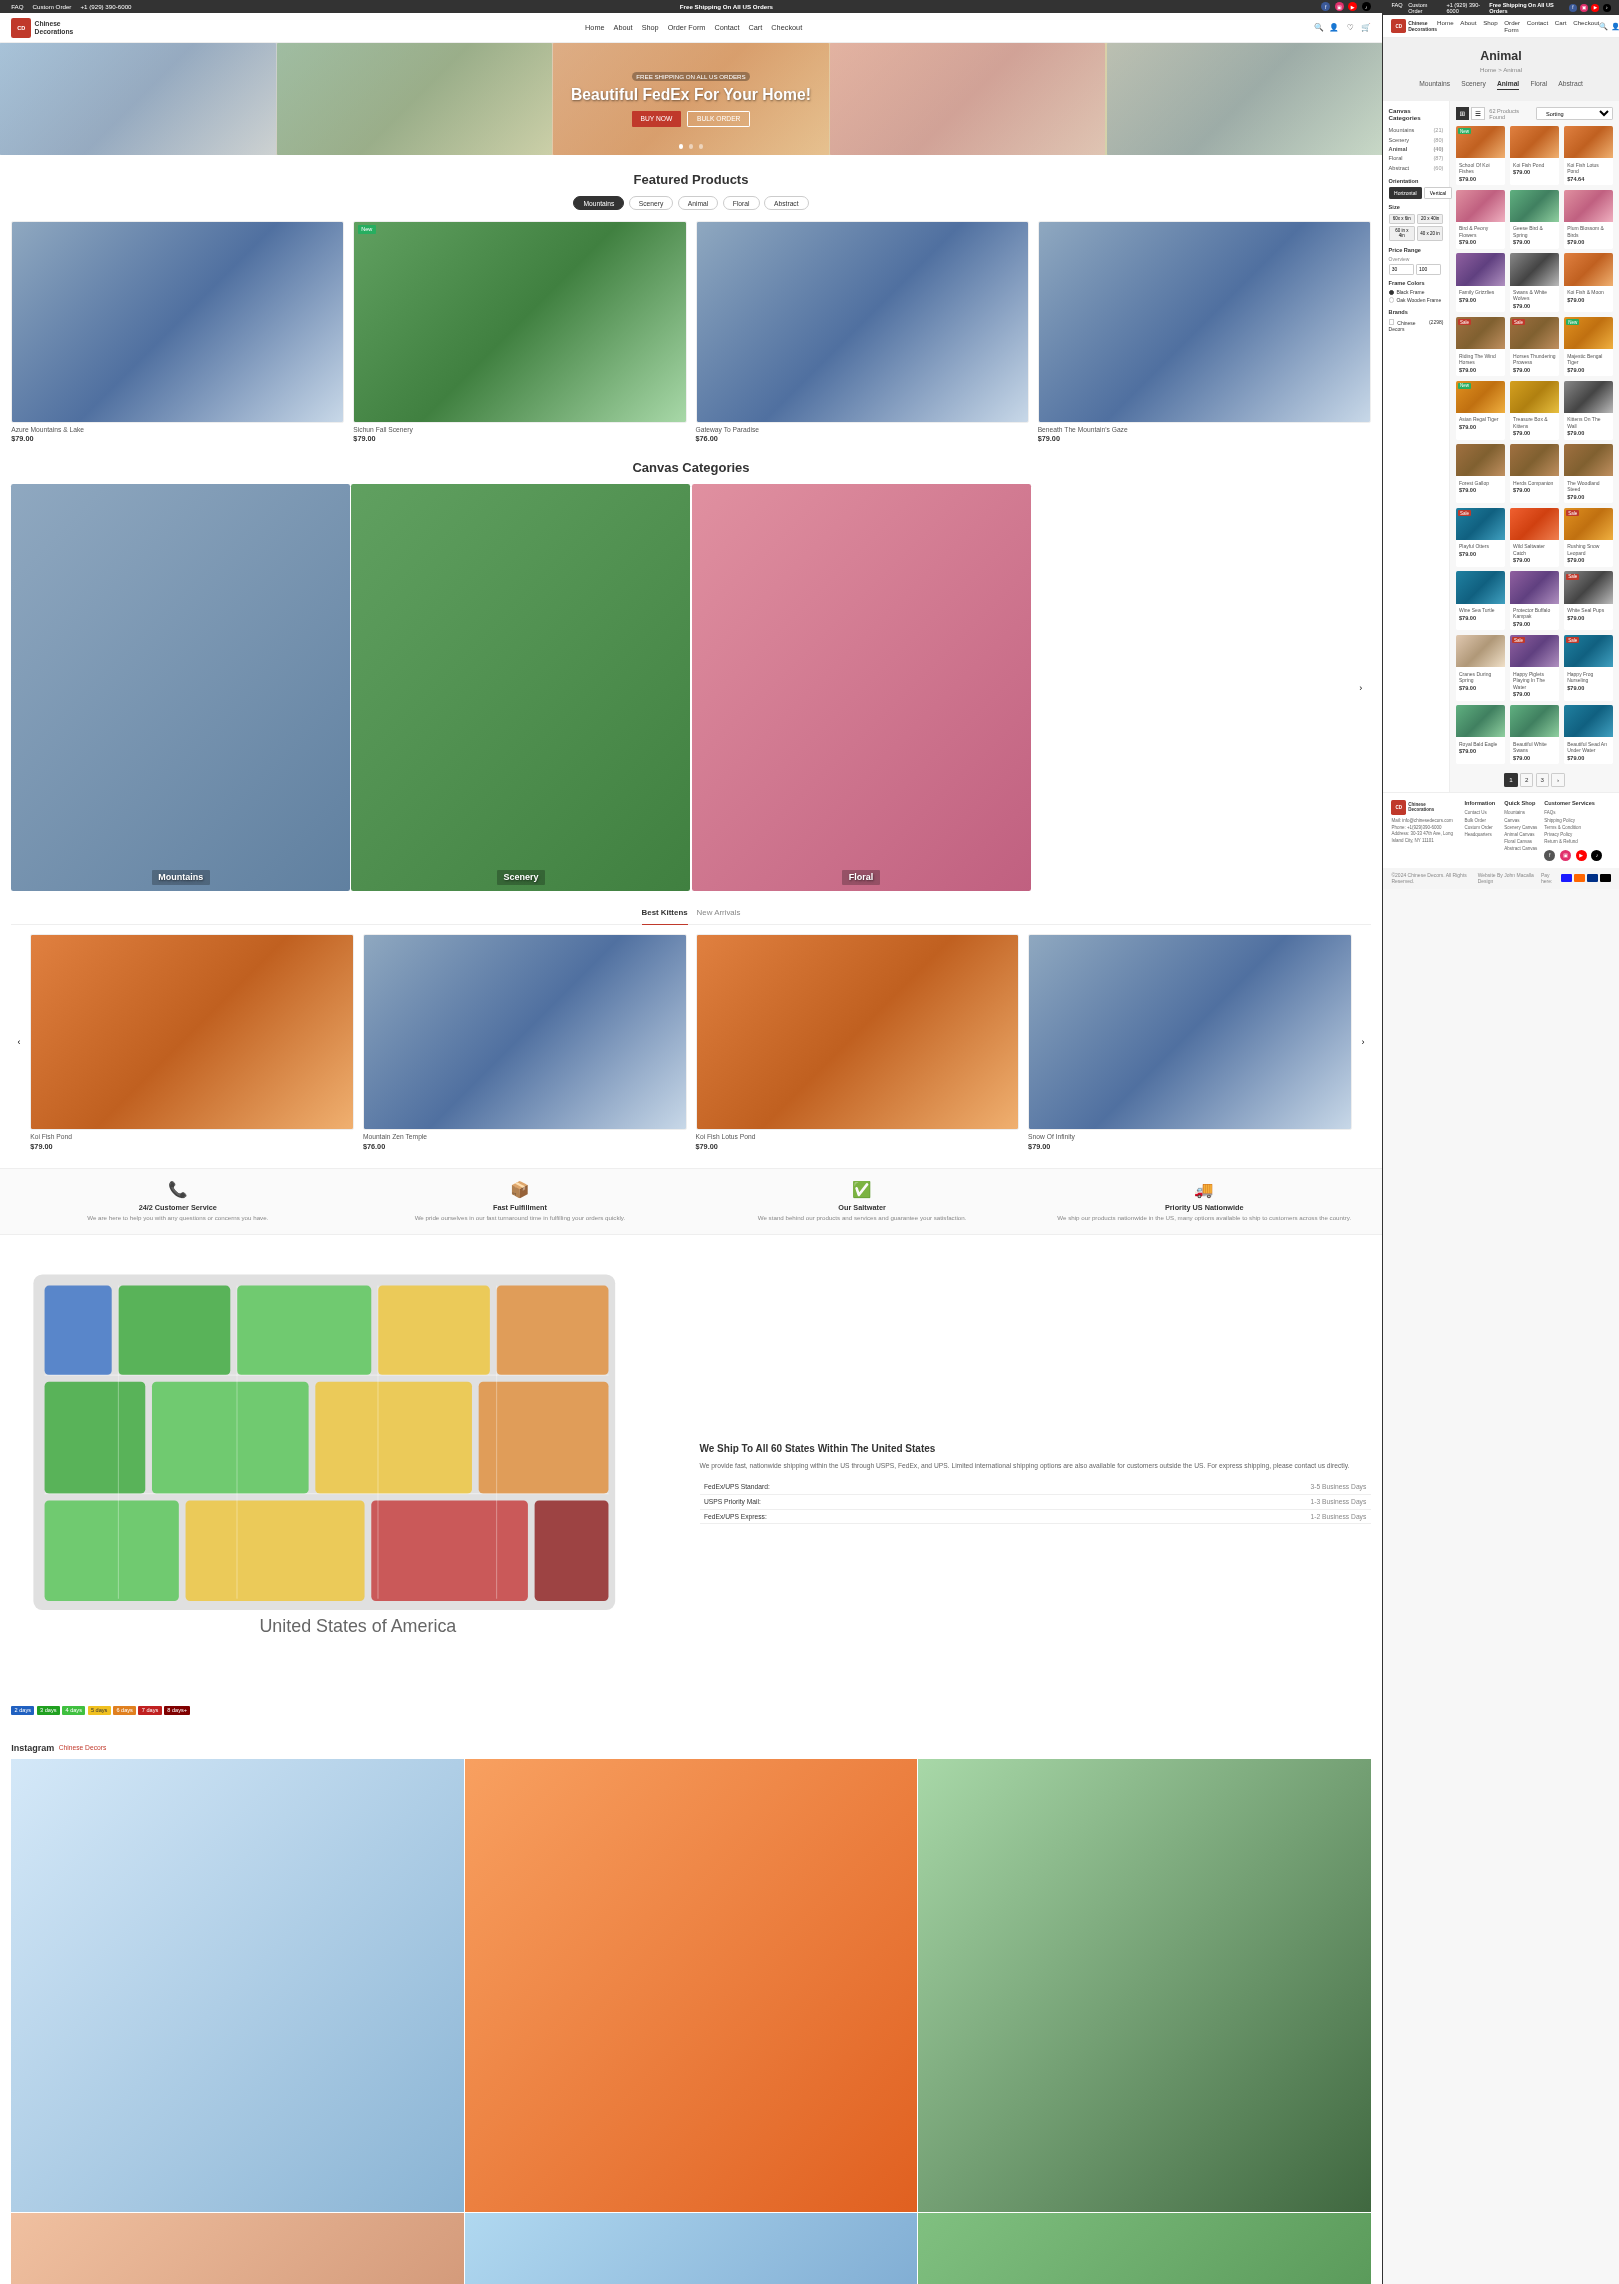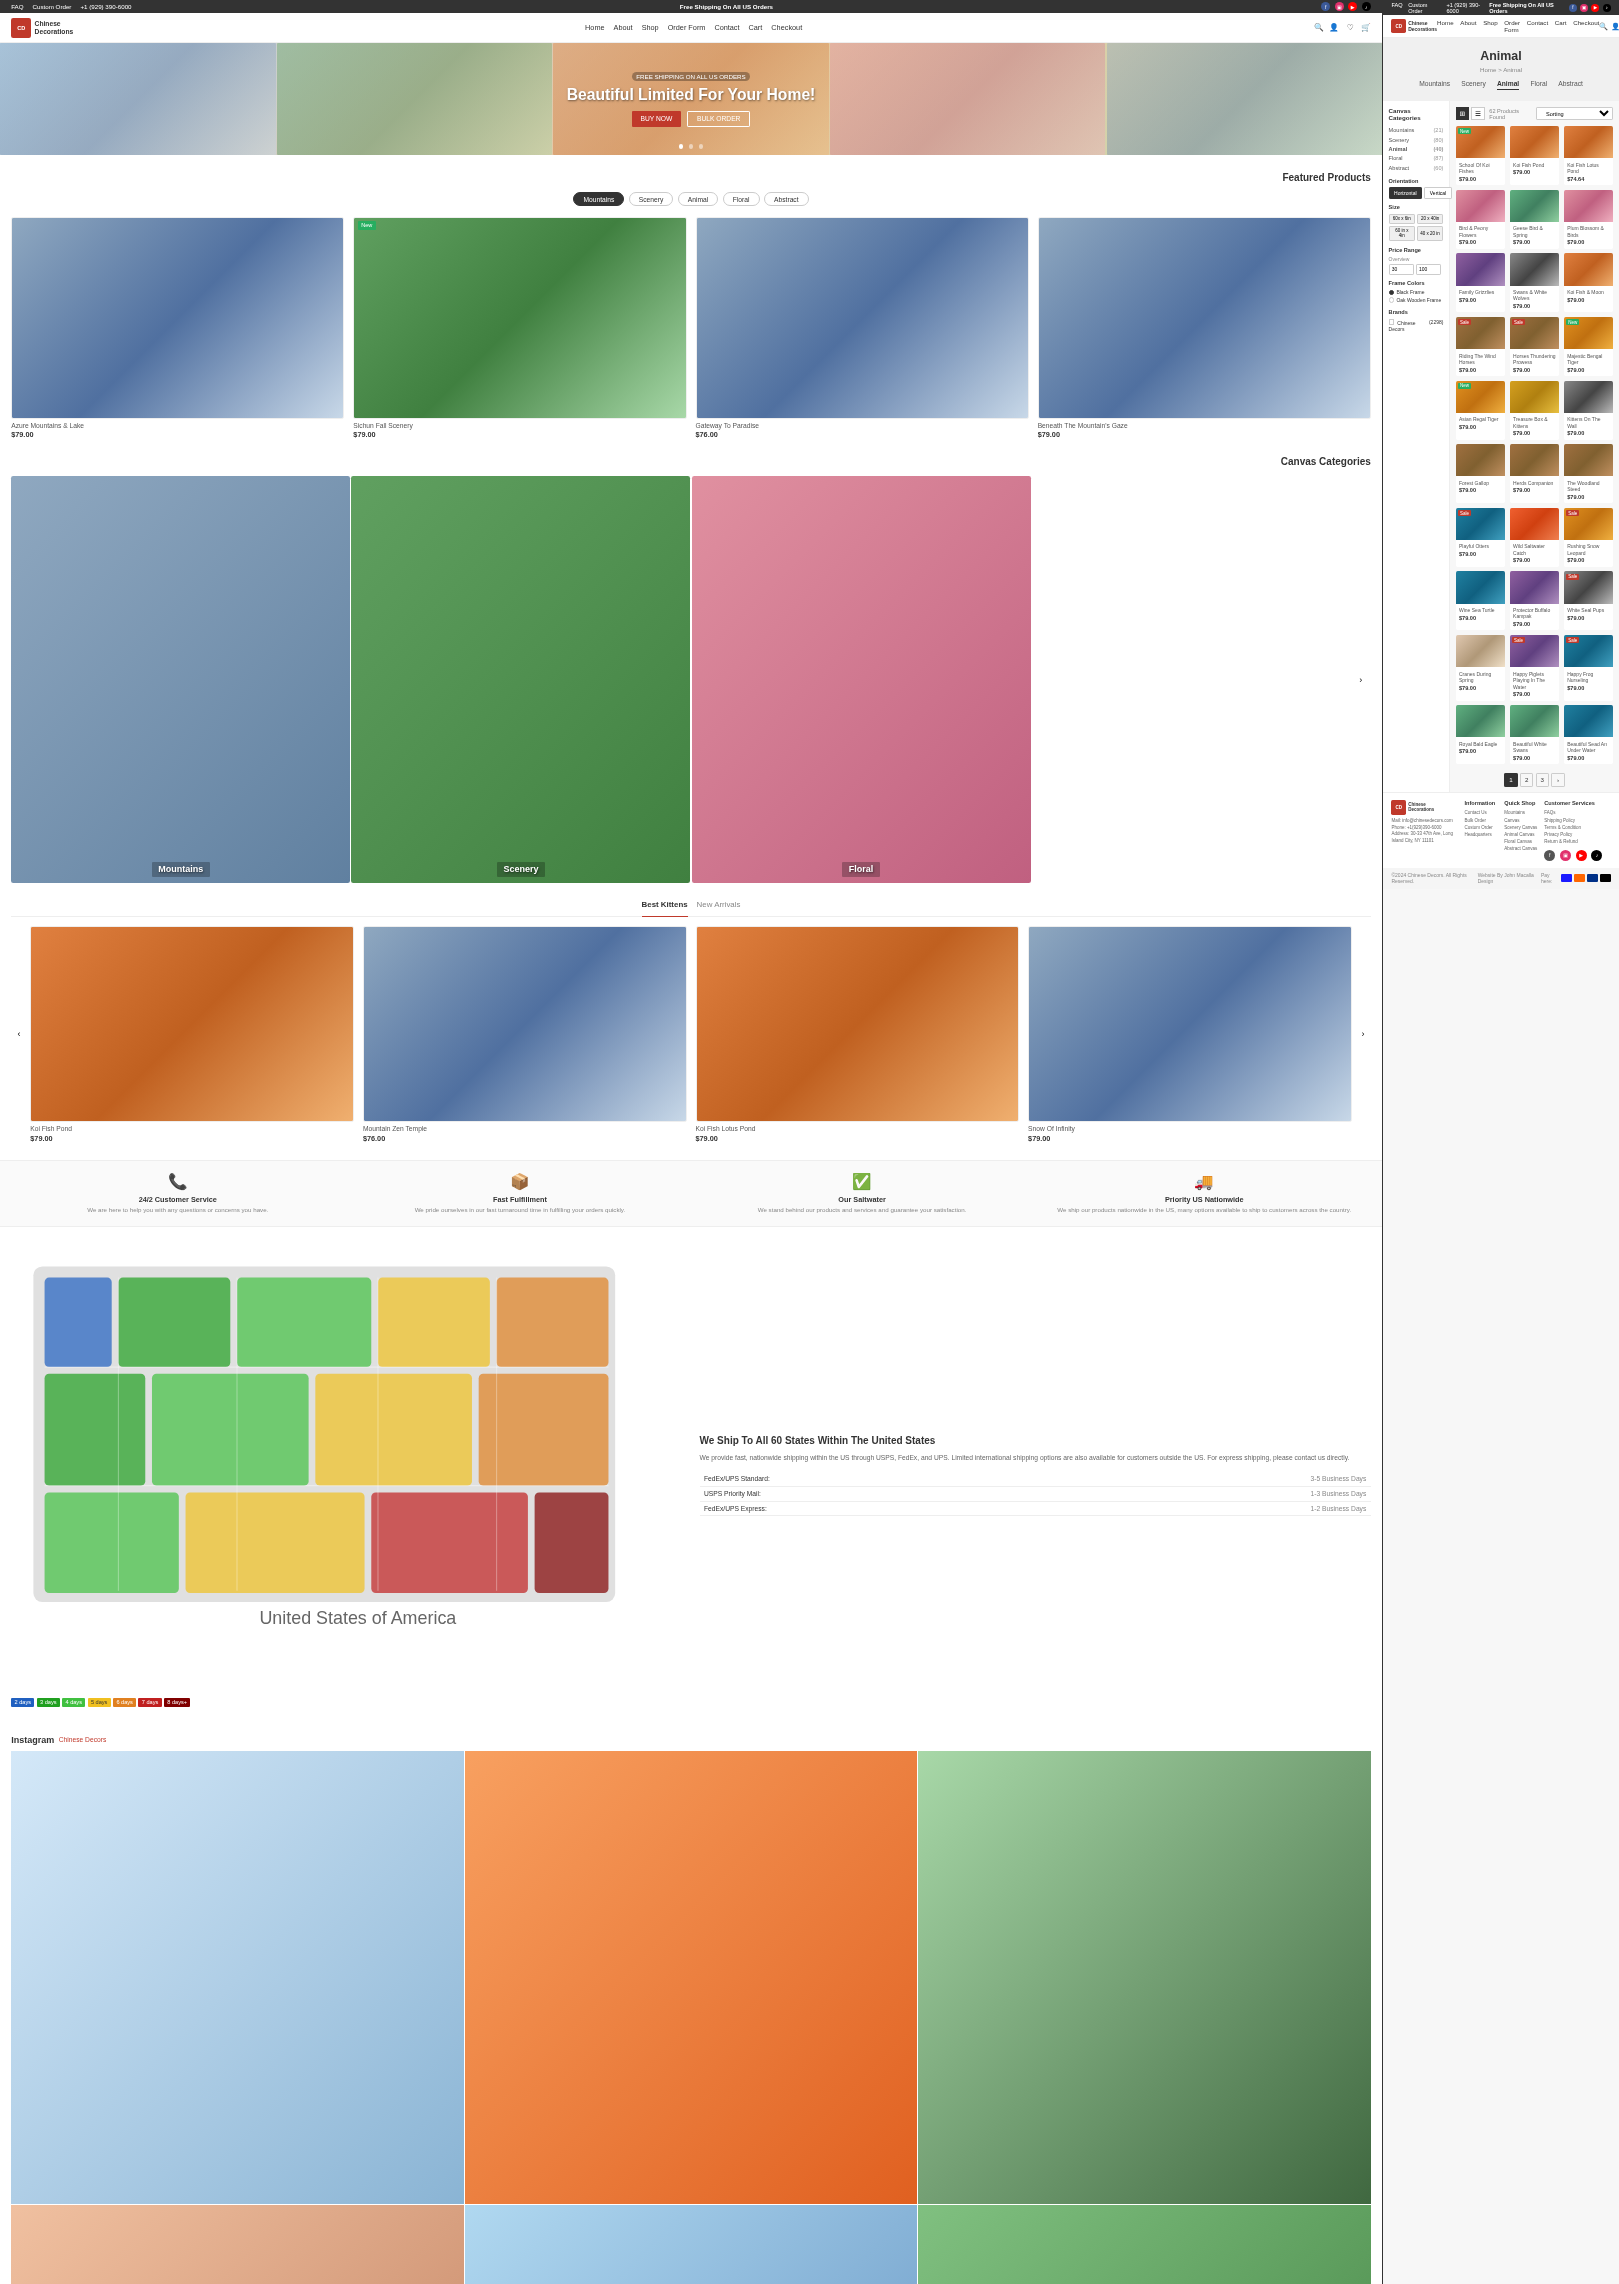--- a/index.html
+++ b/index.html
@@ -82,21 +82,21 @@
     }
     .hero-panel {
       flex: 1;
       background: #c8b8a0;
       opacity: 0.4;
       border-radius: 1.1px;
     }
 
     
     .section { padding: 17px 11.2px; }
-    .section-title { text-align: right; font-size: 10px; font-weight: bold; margin-bottom: 9px; color: #333; }
+    .section-title { text-align: center; font-size: 13px; font-weight: bold; margin-bottom: 9px; color: #333; }
 
     
     .category-tabs { display: flex; gap: 4.5px; justify-content: center; margin-bottom: 11.2px; flex-wrap: wrap; }
     .category-tab {
       padding: 2.2px 9px;
       border: 0.6px solid #ccc;
       border-radius: 11.2px;
       font-size: 6.7px;
       cursor: pointer;
       background: #fff;
@@ -418,21 +418,21 @@
     <div class="hero">
       <div class="hero-panels">
         <div class="hero-panel img-mountains"></div>
         <div class="hero-panel img-scenery"></div>
         <div class="hero-panel img-koi"></div>
         <div class="hero-panel img-floral"></div>
         <div class="hero-panel img-mountains"></div>
       </div>
       <div class="hero-content">
         <div class="hero-shipping">FREE SHIPPING ON ALL US ORDERS</div>
-        <div class="hero-title">Beautiful Limited For Your Home!</div>
+        <div class="hero-title">Beautiful FedEx For Your Home!</div>
         <div class="hero-buttons">
           <button class="btn-red">BUY NOW</button>
           <button class="btn-outline">BULK ORDER</button>
         </div>
       </div>
       <div class="hero-dots">
         <span class="hero-nav-dot active"></span>
         <span class="hero-nav-dot"></span>
         <span class="hero-nav-dot"></span>
       </div>

